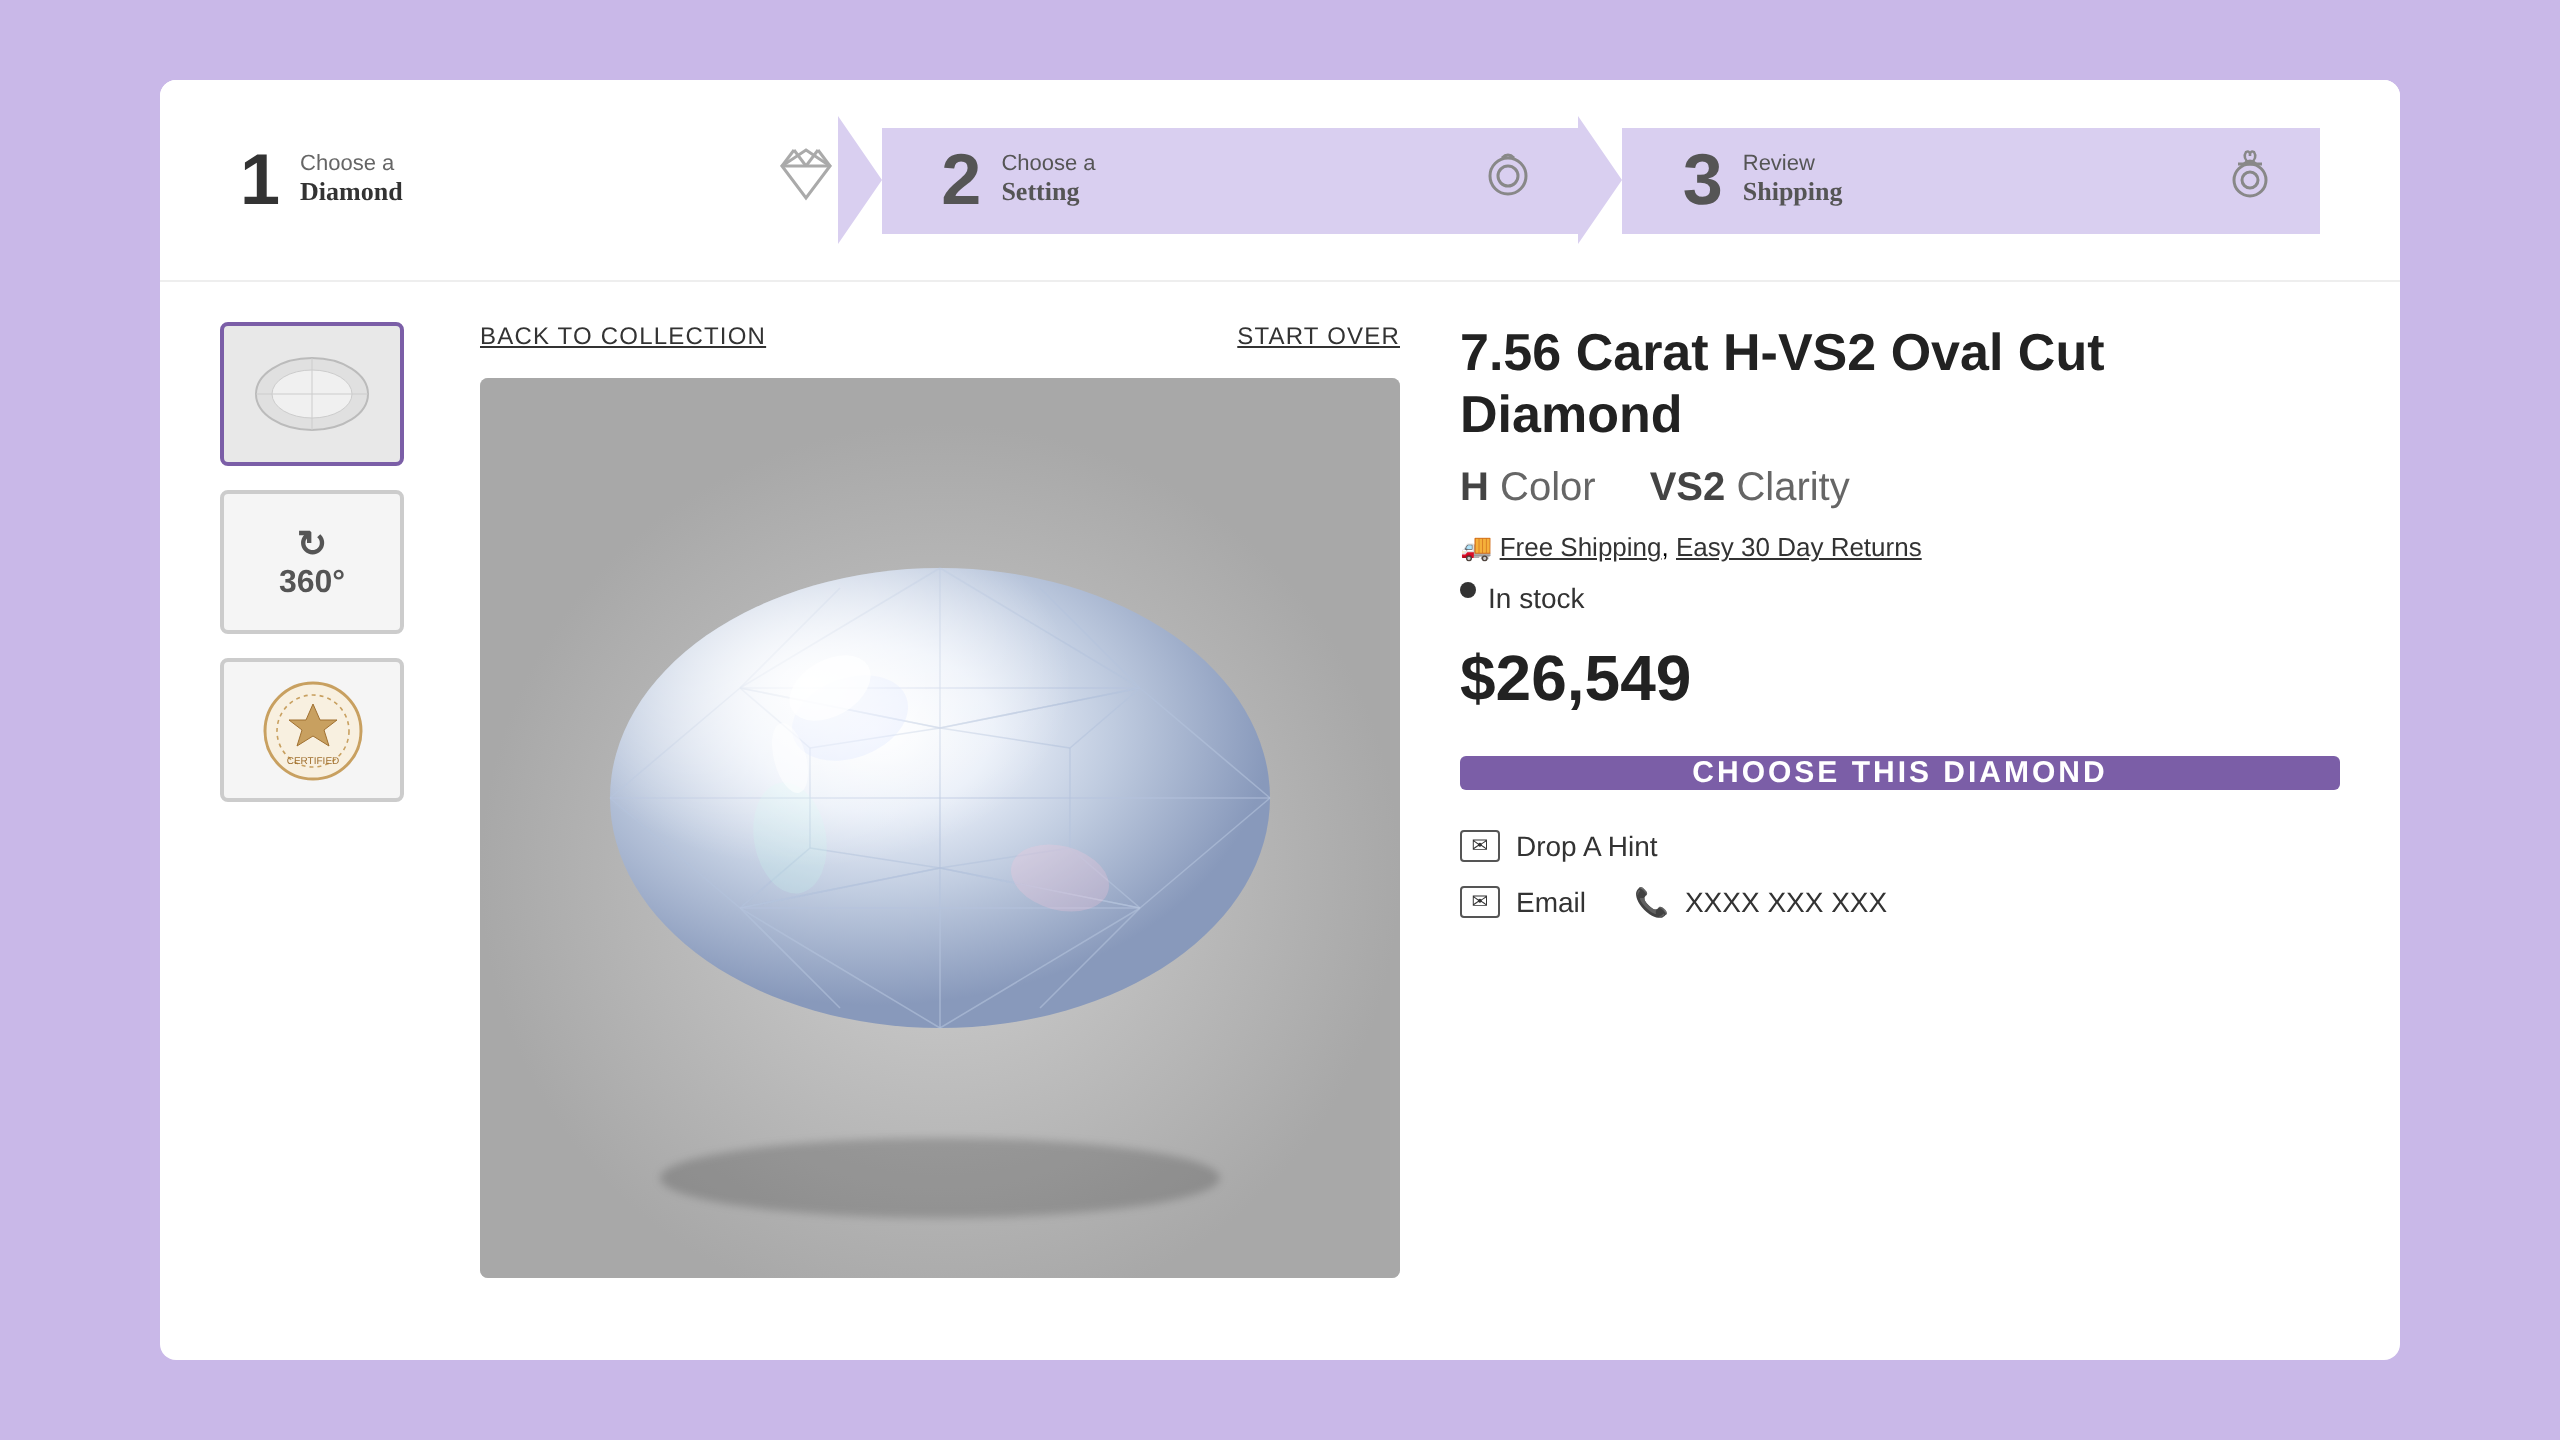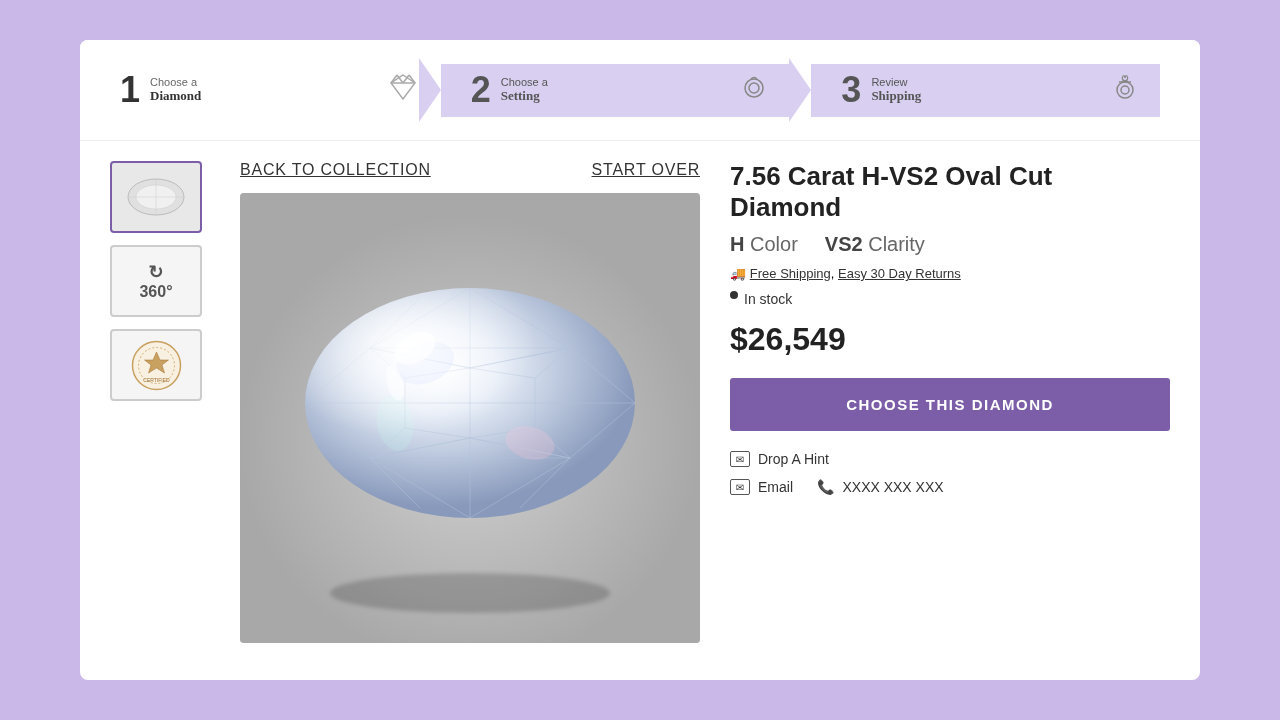--- a/index.html
+++ b/index.html
@@ -74,21 +74,21 @@
     .step-bg .step-icon {
       color: #888;
     }
     
     .main {
       display: flex;
       padding: 20px 30px;
       gap: 30px;
     }
     .nav-link {
-      font-size: 16px;
+      font-size: 12px;
       color: #333;
       text-decoration: underline;
       cursor: pointer;
       letter-spacing: 0.05em;
     }
     .thumbnail {
       width: 92px;
       height: 72px;
       border: 2px solid #ccc;
       border-radius: 4px;
@@ -159,21 +159,20 @@
       font-size: 32px;
       font-weight: bold;
       color: #222;
       margin-bottom: 20px;
     }
     .cta-button {
       width: 100%;
       background: #7b5ea7;
       color: #fff;
       border: none;
-      padding: 18px;
       font-size: 15px;
       font-weight: bold;
       letter-spacing: 0.1em;
       cursor: pointer;
       border-radius: 3px;
       margin-bottom: 20px;
     }
     .action-links {
       display: flex;
       flex-direction: column;

